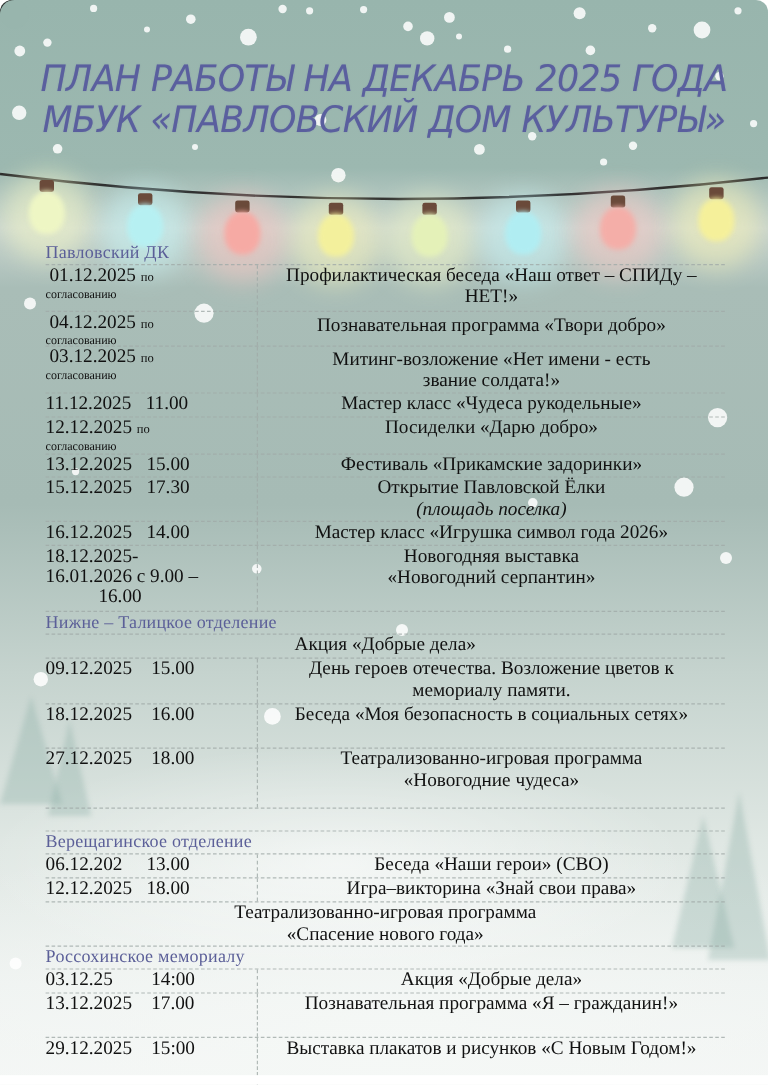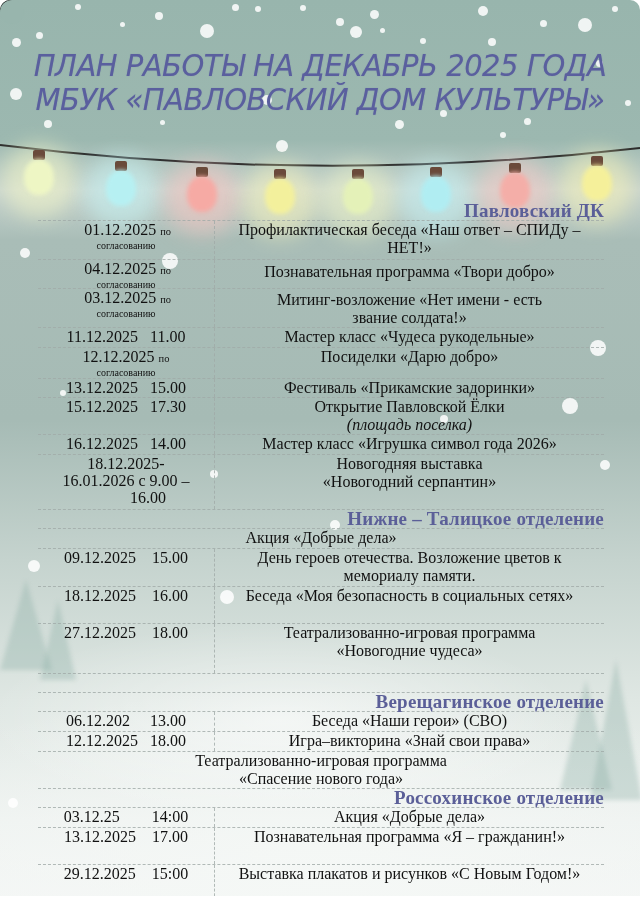--- a/index.html
+++ b/index.html
@@ -39,26 +39,26 @@
   .bulb .cap { position:absolute; left:9px; top:0; width:12px; height:10px; background:#6a4a3a; border-radius:2px; }
   .bulb .glass { position:absolute; left:0; top:9px; width:30px; height:36px; border-radius:50% 50% 45% 45%; filter: blur(2px); }
   .bulb .glow { position:absolute; left:-22px; top:-6px; width:74px; height:74px; border-radius:50%; filter: blur(10px); opacity:0.55; }
 
   
   .tree { position:absolute; width:0; height:0; border-left:26px solid transparent; border-right:26px solid transparent; border-bottom:110px solid rgba(140,175,165,0.35); filter: blur(2px); }
 
   
   .schedule { position:absolute; left:38px; top:202px; width:566px; }
   .section-title {
-    text-align:right; color:#5b5f98; font-weight:bold; font-size:19px; line-height:18px;
+    text-align:left; color:#5b5f98; font-weight:normal; font-size:15px; line-height:18px;
     border-top:1px dashed rgba(160,170,168,0.8);
     letter-spacing: 0.2px;
   }
   .row { display:flex; border-top:1px dashed rgba(160,170,168,0.8); color:#111; }
-  .row .date { width:176px; font-size:16px; line-height:17px; padding-left:0; border-right:1px dashed rgba(160,170,168,0.8); white-space:pre;text-align:center; }
+  .row .date { width:176px; font-size:16px; line-height:17px; padding-left:0; border-right:1px dashed rgba(160,170,168,0.8); white-space:pre; }
   .row .date .small { font-size:10.5px; }
   .row .date .note { font-size:10px; line-height:12px; display:block; }
   .row .event { flex:1; text-align:center; font-size:16px; line-height:18px; padding:0 6px; }
   .row .event .italic { font-style:italic; display:block; }
   .row:last-child { border-bottom:1px dashed rgba(160,170,168,0.8); }
 
   .bottom-strip { position:absolute; left:0; top:896px; width:640px; height:8px; background:#ffffff; }
 </style>
 </head>
 <body>
@@ -232,21 +232,21 @@
       <div class="event">Беседа «Наши герои» (СВО)</div>
     </div>
     <div class="row" style="height:19px">
       <div class="date"><span>12.12.2025</span>   <span>18.00</span></div>
       <div class="event">Игра–викторина «Знай свои права»</div>
     </div>
     <div class="row" style="height:36px">
       <div class="event"><span>Театрализованно-игровая программа</span><br><span>«Спасение нового года»</span></div>
     </div>
 
-    <div class="section-title">Россохинское отделение</div>
+    <div class="section-title">Россохинское мемориалу</div>
     <div class="row" style="height:19px">
       <div class="date"><span>03.12.25</span>        <span>14:00</span></div>
       <div class="event">Акция «Добрые дела»</div>
     </div>
     <div class="row" style="height:36px">
       <div class="date"><span>13.12.2025</span>    <span>17.00</span></div>
       <div class="event">Познавательная программа «Я – гражданин!»</div>
     </div>
     <div class="row" style="height:36px">
       <div class="date"><span>29.12.2025</span>    <span>15:00</span></div>

